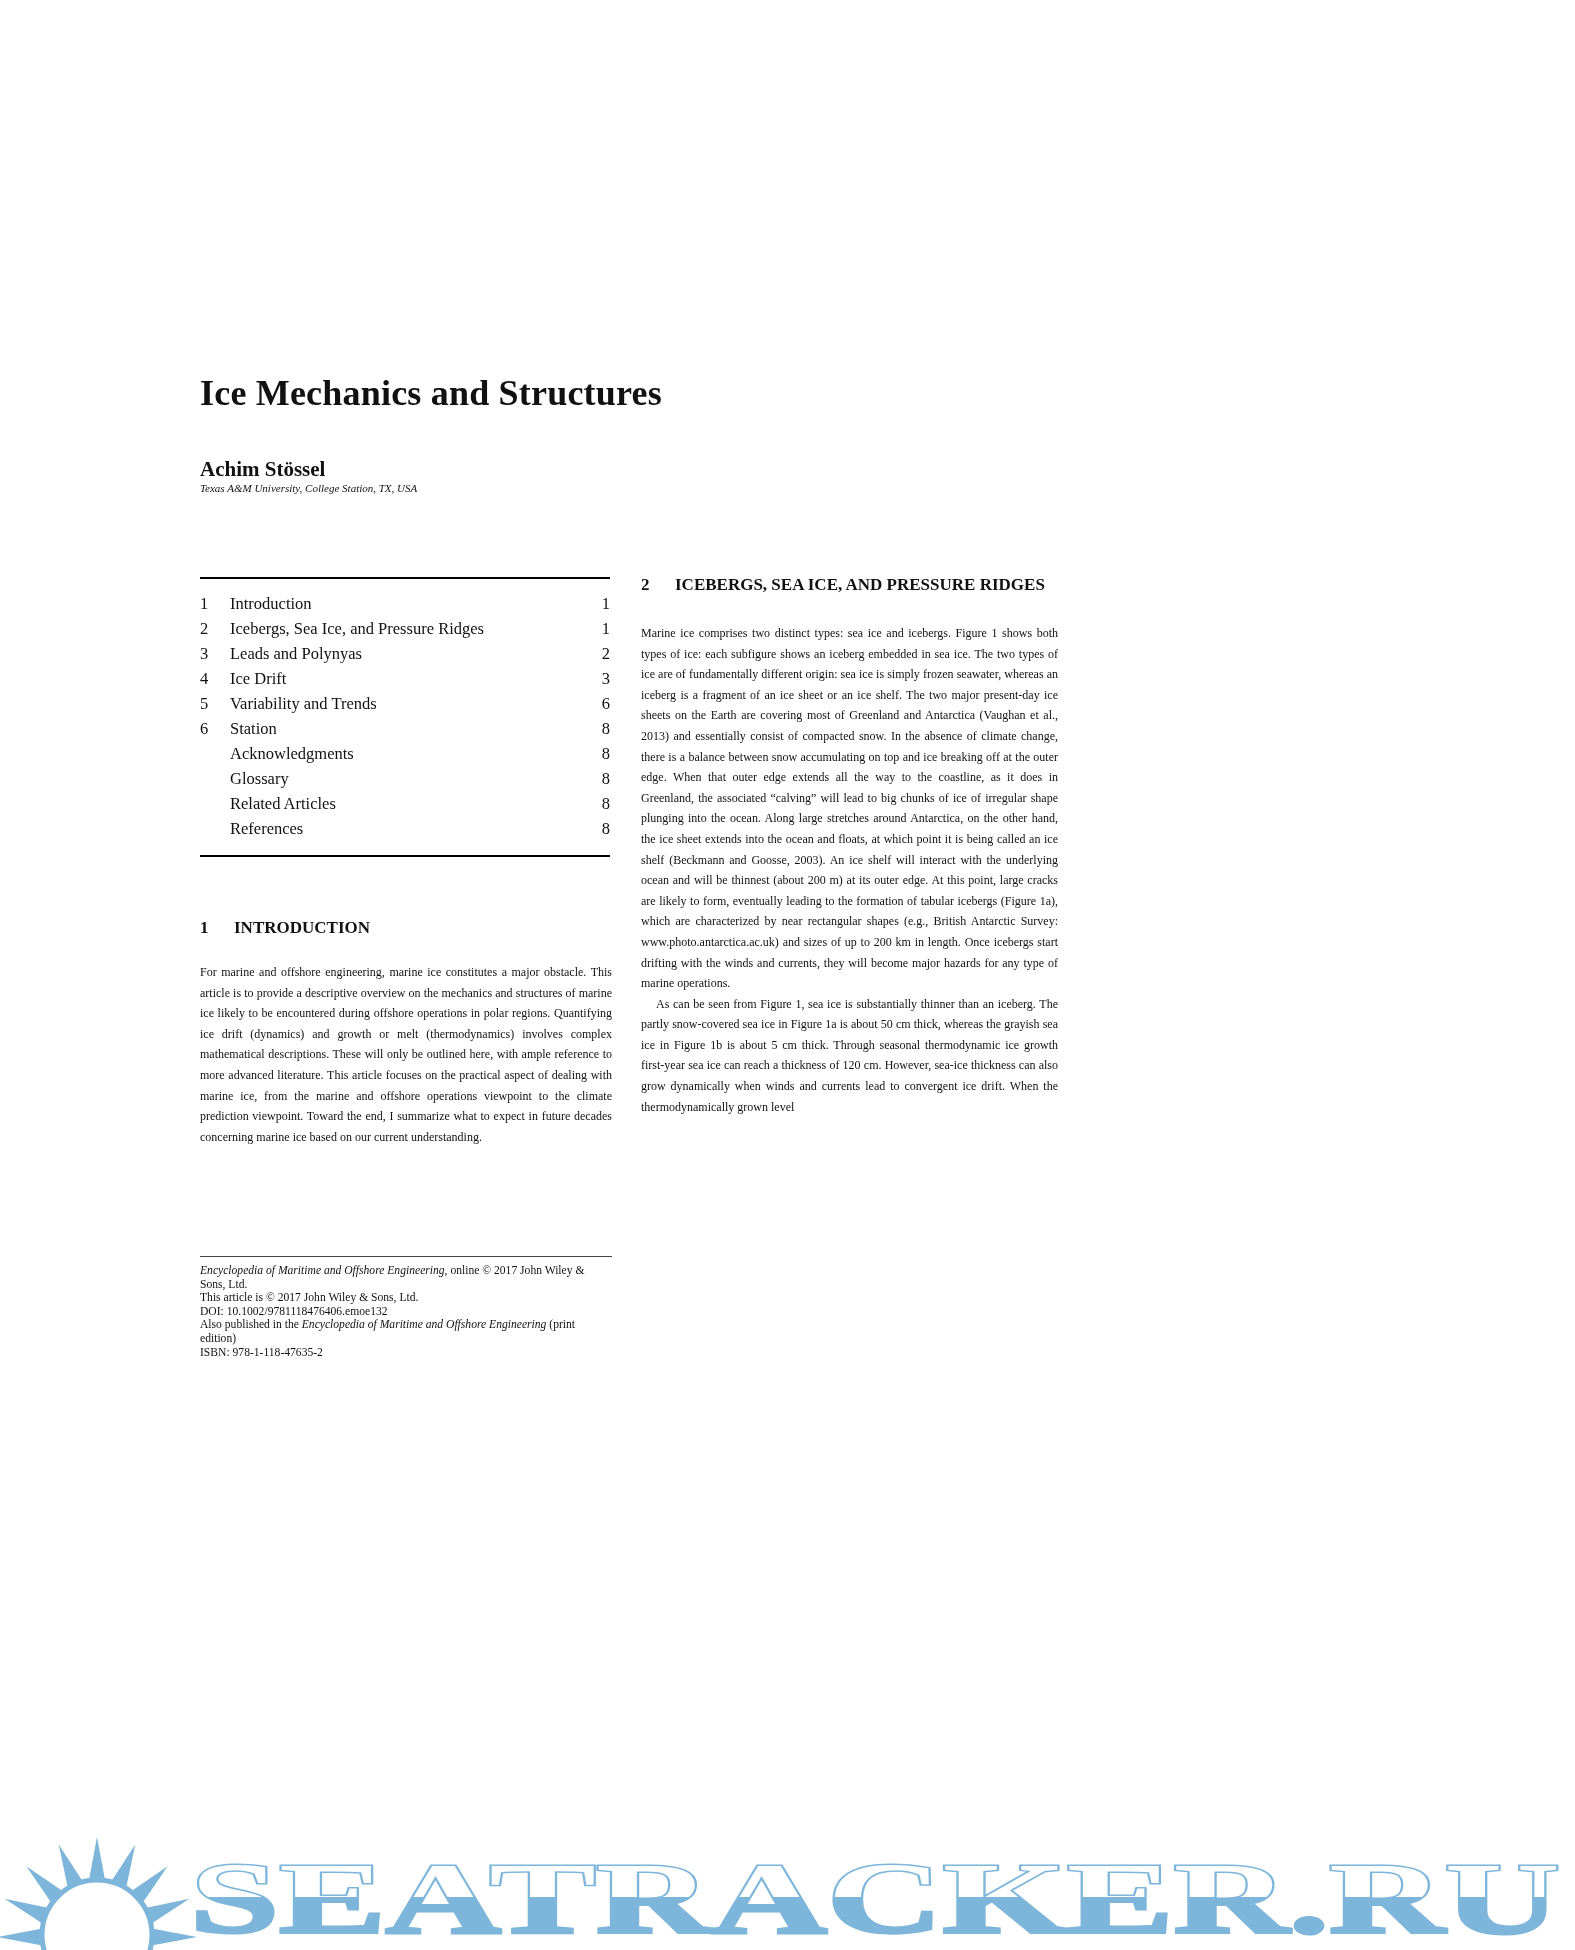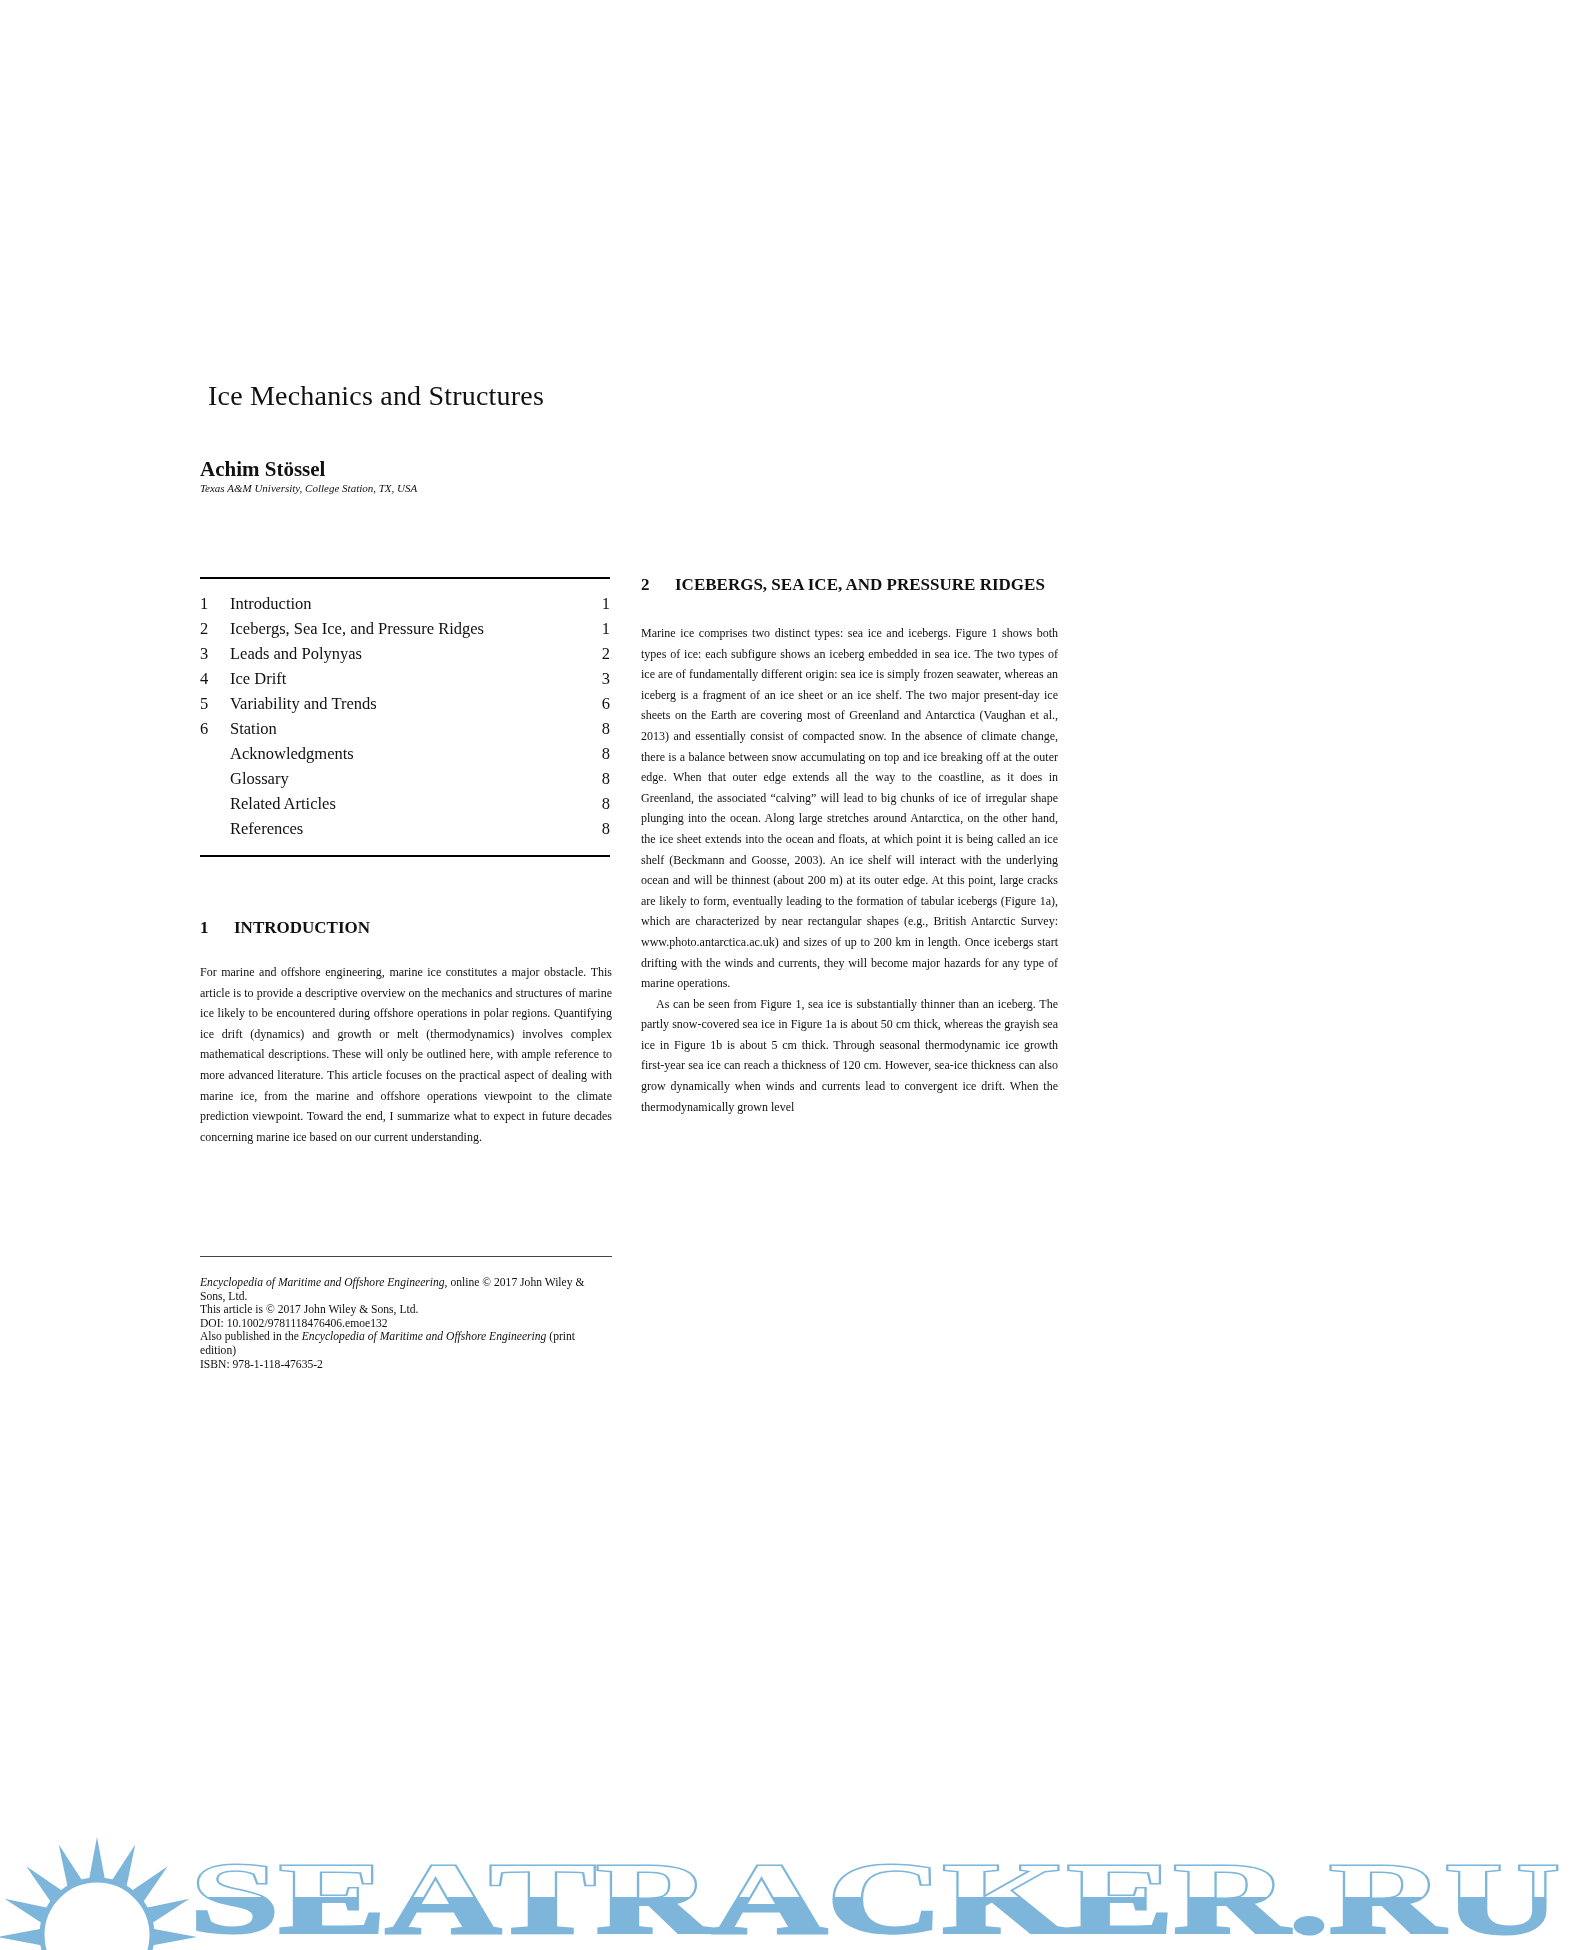--- a/index.html
+++ b/index.html
@@ -8,21 +8,21 @@
     width: 1575px;
     height: 1950px;
     margin: 0 auto;
     background: #ffffff;
     font-family: "Liberation Serif", "DejaVu Serif", serif;
     color: #111111;
     overflow: hidden;
   }
   .title {
     position: absolute; left: 200px; top: 372px;
-    font-size: 28px; font-weight: normal; margin: 8px; letter-spacing: 0.2px;
+    font-size: 36px; font-weight: bold; margin: 0; letter-spacing: 0.2px;
   }
   .author {
     position: absolute; left: 200px; top: 450px;
     font-size: 21px; font-weight: bold; margin-top: 7px;
   }
   .affiliation {
     position: absolute; left: 200px; top: 482px;
     font-size: 11px; font-style: italic;
   }
   .toc {
@@ -45,21 +45,21 @@
   .body-text {
     margin: 0; text-align: justify;
     font-size: 12px; line-height: 20.6px;
   }
   .mt-lead { margin-top: 22px; }
   .mt-lead2 { margin-top: 26px; }
   .indent { text-indent: 15px; }
 
   .footnote {
     position: absolute; left: 200px; top: 1256px; width: 412px;
-    border-top: 1px solid #444; padding-top: 19px;
+    border-top: 1px solid #444; padding-top: 7px;
     font-size: 11.6px; line-height: 13.6px;
   }
   .it { font-style: italic; }
 
   .watermark { position: absolute; left: 0; bottom: 0; width: 1325px; height: 125px; }
   .watermark svg { display: block; }
 </style>
 </head>
 <body>
 

